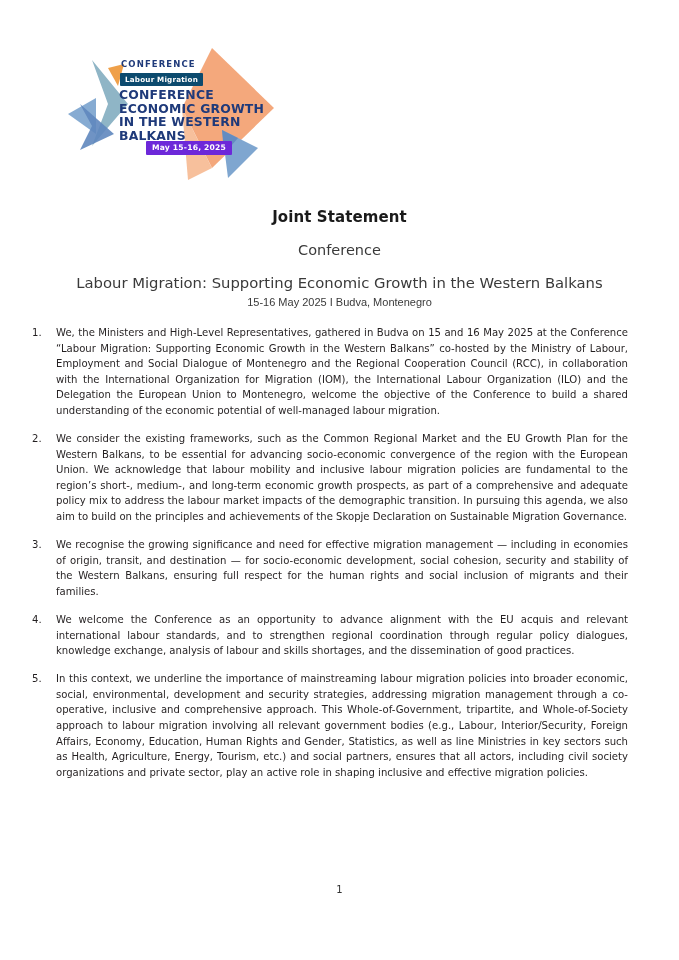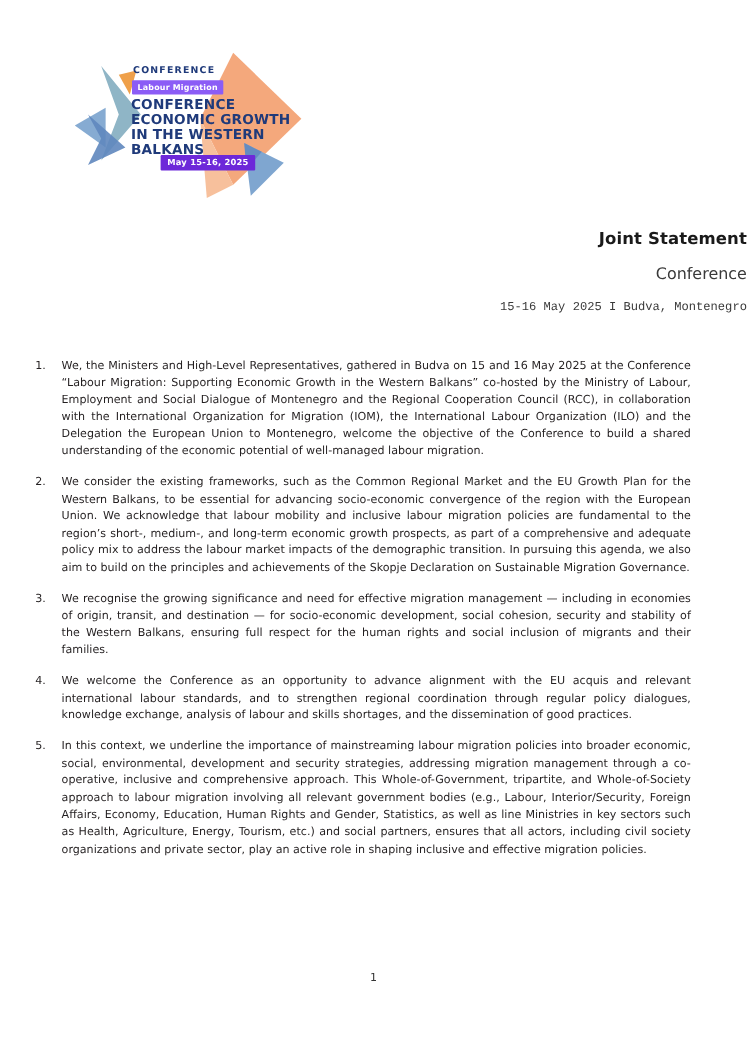--- a/index.html
+++ b/index.html
@@ -49,21 +49,21 @@
     font-weight: bold;
     font-size: 8.5px;
     letter-spacing: 1.1px;
     color: #1f3a7a;
     white-space: nowrap;
   }
   .lg-badge-migration {
     position: absolute;
     left: 58px;
     top: 31px;
-    background: #8b5cf6;
+    background: #0c4a6e;
     color: #ffffff;
     font-size: 7.2px;
     font-weight: bold;
     letter-spacing: 0.2px;
     padding: 1.5px 5px 2px 5px;
     border-radius: 1px;
     white-space: nowrap;
   }
   .lg-main {
     position: absolute;
@@ -90,21 +90,21 @@
     border-radius: 1px;
     white-space: nowrap;
   }
 
   
   .titles {
     position: absolute;
     left: 0;
     top: 208px;
     width: 679px;
-    text-align: right;
+    text-align: center;
   }
   .doc-title {
     font-family: "DejaVu Sans", sans-serif;
     font-weight: bold;
     font-size: 15px;
     color: #1a1a1a;
     margin: 0 0 16px 0;
     letter-spacing: 0.1px;
   }
   .doc-subtitle {
@@ -116,21 +116,21 @@
   }
   .conf-title {
     font-family: "DejaVu Sans", sans-serif;
     font-weight: normal;
     font-size: 14.8px;
     color: #3a3a3a;
     margin: 0 0 5px 0;
     padding: 0 20px;
   }
   .conf-meta {
-    font-family: Liberation Mono, monospace;
+    font-family: Liberation Sans, sans-serif;
     font-weight: normal;
     font-size: 11px;
     color: #3a3a3a;
     margin: 0;
   }
 
   
   .body-list {
     position: absolute;
     left: 32px;
@@ -209,20 +209,21 @@
 ECONOMIC GROWTH
 IN THE WESTERN
 BALKANS</div>
       <div class="lg-badge-date">May 15-16, 2025</div>
     </div>
   </div>
 
   <div class="titles">
     <h1 class="doc-title">Joint Statement</h1>
     <div class="doc-subtitle">Conference</div>
+    <div class="conf-title">Labour Migration: Supporting Economic Growth in the Western Balkans</div>
     <div class="conf-meta">15-16 May 2025 I Budva, Montenegro</div>
   </div>
 
   <div class="body-list">
 
     <div class="para">
       <span class="para-num">1.</span>
       <span class="para-text">We, the Ministers and High-Level Representatives, gathered in Budva on 15 and 16 May 2025 at the Conference “Labour Migration: Supporting Economic Growth in the Western Balkans” co-hosted by the Ministry of Labour, Employment and Social Dialogue of Montenegro and the Regional Cooperation Council (RCC), in collaboration with the International Organization for Migration (IOM), the International Labour Organization (ILO) and the Delegation the European Union to Montenegro, welcome the objective of the Conference to build a shared understanding of the economic potential of well-managed labour migration.</span>
     </div>
 

